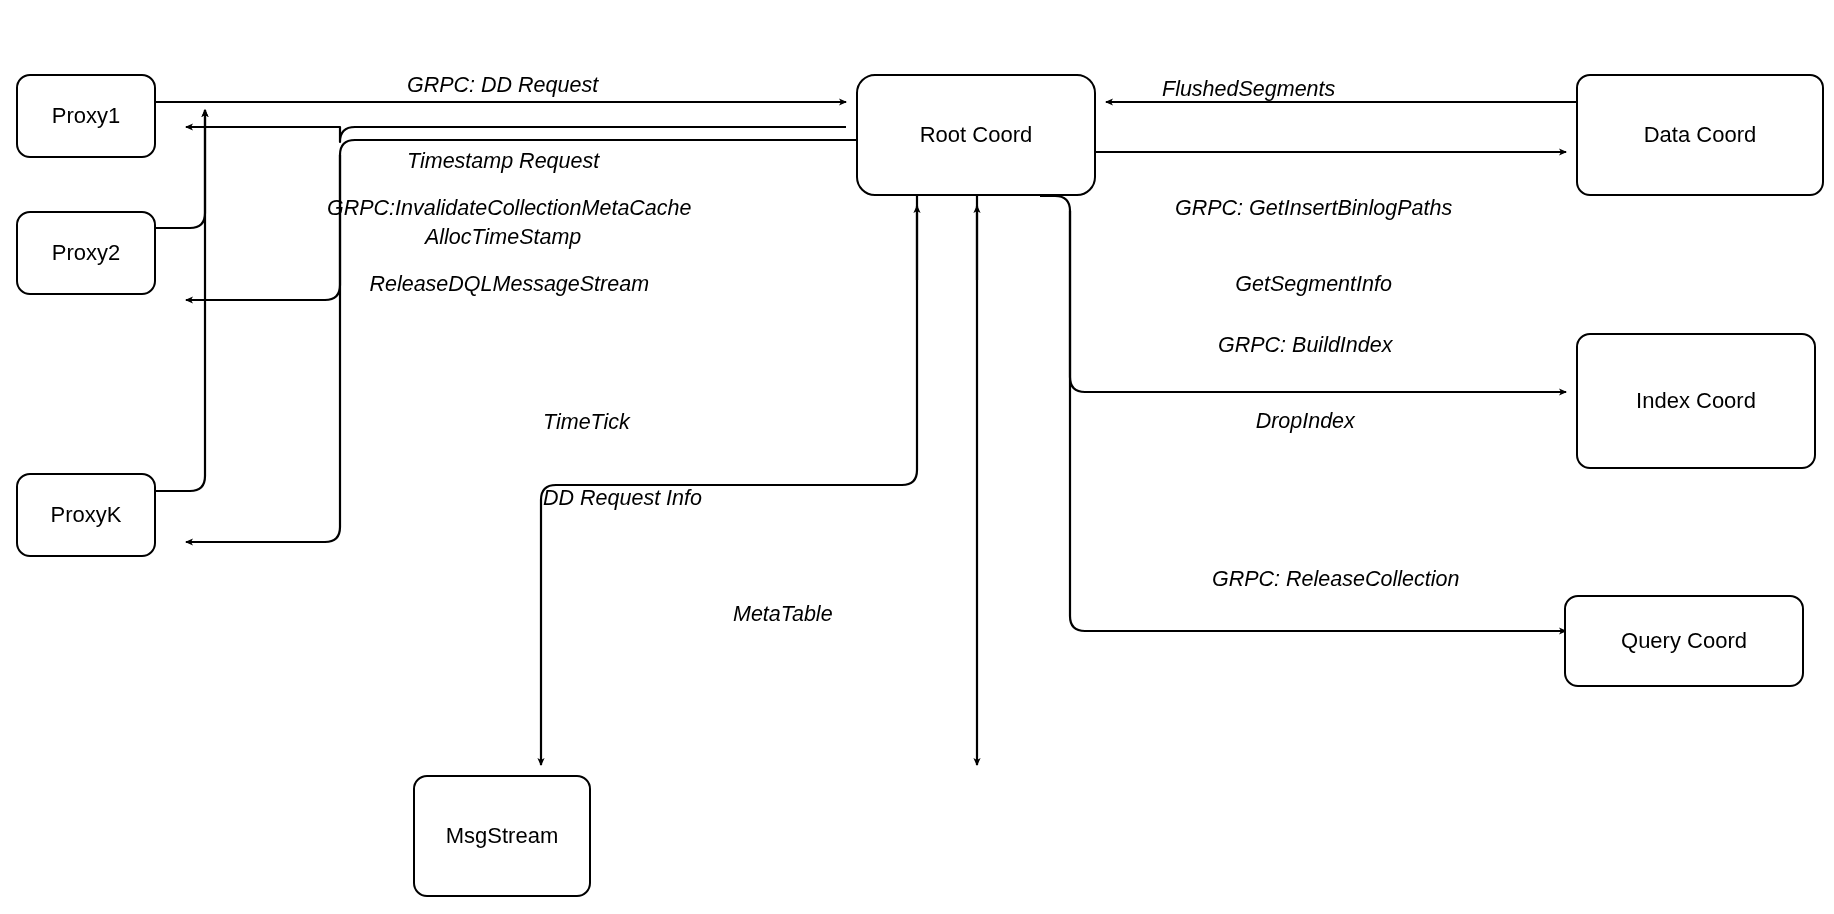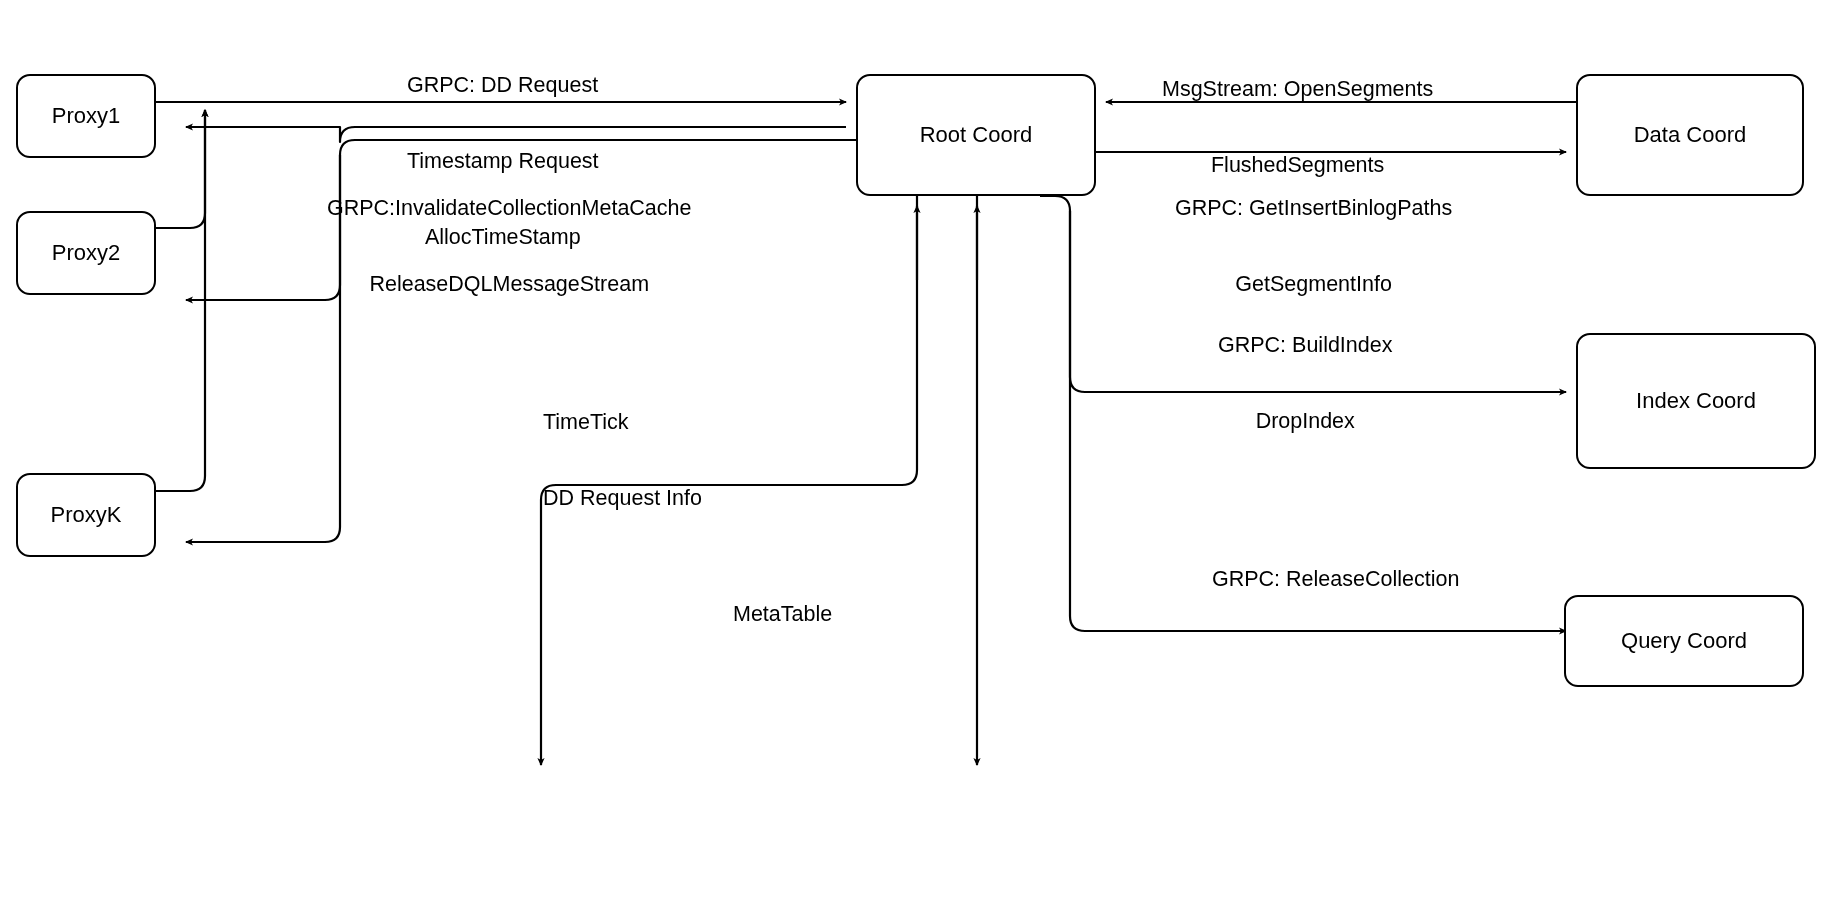--- a/index.html
+++ b/index.html
@@ -44,21 +44,21 @@
   .edge-label {
     position: absolute;
     font-family: "Liberation Sans", sans-serif;
     font-size: 21.5px;
     color: #000000;
     line-height: 1.18;
     white-space: pre;
     z-index: 6;
     background: transparent;
   }
-  .el-left   { text-align: left; }
+  .el-left   { text-align: left; font-style: italic; }
 </style>
 </head>
 <body>
 
 <div id="stage">
 
   <svg id="edges" viewBox="0 0 1834 914" width="1834" height="914" xmlns="http://www.w3.org/2000/svg">
     <defs>
       <marker id="arrow" viewBox="0 0 12 12" refX="10.5" refY="6" markerWidth="8" markerHeight="8" orient="auto-start-reverse" markerUnits="userSpaceOnUse">
         <path d="M 0 0.6 L 12 6 L 0 11.4 L 3 6 Z" fill="#000000"></path>
@@ -103,51 +103,53 @@
   </div>
 
   <div class="node" style="left:16px; top:211px; width:140px; height:84px;">
     <span class="node-label">Proxy2</span>
   </div>
 
   <div class="node" style="left:16px; top:473px; width:140px; height:84px;">
     <span class="node-label">ProxyK</span>
   </div>
 
-  <div class="node" style="left:856px; top:74px; width:240px; height:122px;">
+  <div class="node" style="left:856px; top:74px; width:240px; height:122px;border-radius:19px;">
     <span class="node-label">Root Coord</span>
   </div>
 
-  <div class="node" style="left:1576px; top:74px; width:228px; height:122px;">
+  <div class="node" style="left:1576px; top:74px; width:248px; height:122px;">
     <span class="node-label">Data Coord</span>
   </div>
 
   <div class="node" style="left:1576px; top:333px; width:240px; height:136px;">
     <span class="node-label">Index Coord</span>
   </div>
 
   <div class="node" style="left:1516px; top:595px; width:240px; height:92px;margin-left:48px;">
     <span class="node-label">Query Coord</span>
   </div>
 
+  <div class="node" style="left:413px; top:775px; width:178px; height:122px;">
+    <span class="node-label">MsgStream</span>
+  </div>
 
 
   <div class="edge-label el-left" style="left:407px; top:22px;">
     <div style="text-align:left;">GRPC: DD Request</div>
     <div style="text-align:center;">Timestamp Request</div>
     <div style="text-align:center;">AllocTimeStamp</div>
   </div>
 
   <div class="edge-label el-left" style="left:327px; top:145px;">
     <div style="text-align:left;">GRPC:InvalidateCollectionMetaCache</div>
     <div style="text-align:center;">ReleaseDQLMessageStream</div>
   </div>
 
   <div class="edge-label el-left" style="left:1162px; top:26px;">
-    <div style="text-align:left;">MsgStream: OpenSegments</div>
     <div style="text-align:center;">FlushedSegments</div>
   </div>
 
   <div class="edge-label el-left" style="left:1175px; top:145px;">
     <div style="text-align:left;">GRPC: GetInsertBinlogPaths</div>
     <div style="text-align:center;">GetSegmentInfo</div>
   </div>
 
   <div class="edge-label el-left" style="left:1218px; top:282px;">
     <div style="text-align:left;">GRPC: BuildIndex</div>

